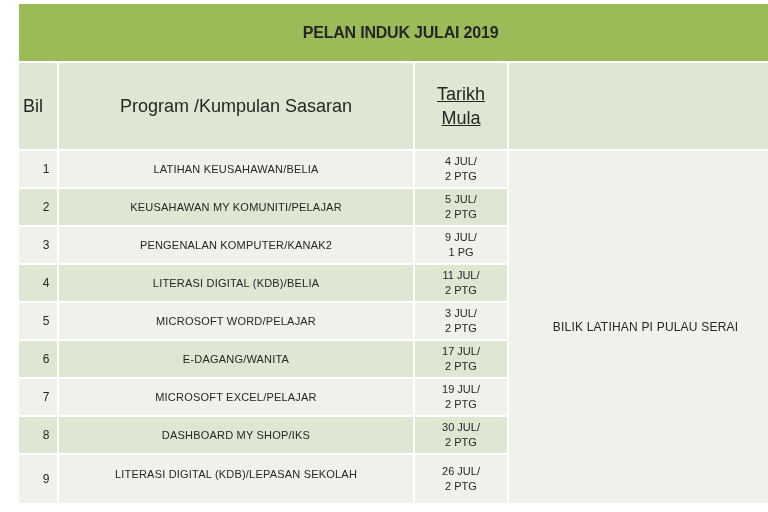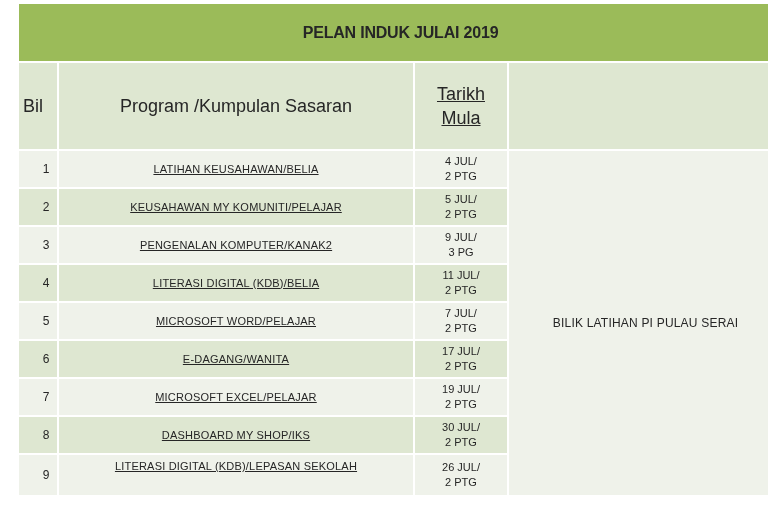--- a/index.html
+++ b/index.html
@@ -54,22 +54,22 @@
     .head-row td.bil-h { text-align: left; padding-left: 4px; }
     .head-row td.tarikh-h { line-height: 24px; text-decoration: underline; }
     .data-row td {
       height: 36px;
       font-size: 11px;
       line-height: 15px;
     }
     .data-row.odd td { background: #EFF2EA; }
     .data-row.even td { background: #DEE7D1; }
     td.bil { text-align: left; padding-left: 16px !important; font-size: 12px !important; }
-    td.prog { letter-spacing: 0.2px; text-decoration: underline; }
-    td.prog.top { vertical-align: top; padding-top: 4px; }
+    td.prog { letter-spacing: 0.2px; }
+    td.prog.top { vertical-align: top; padding-top: 12px; }
     td.lokasi {
       background: #EFF2EA !important;
       font-size: 12px;
       letter-spacing: 0.2px;
     }
     col.c-bil { width: 40px; }
     col.c-prog { width: 356px; }
     col.c-tarikh { width: 94px; }
     col.c-lokasi { width: 275px; }
   </style>
@@ -102,31 +102,31 @@
       <td class="lokasi" rowspan="9">BILIK LATIHAN PI PULAU SERAI</td>
     </tr>
     <tr class="data-row even">
       <td class="bil">2</td>
       <td class="prog">KEUSAHAWAN MY KOMUNITI/PELAJAR</td>
       <td><span>5 JUL/</span><br><span>2 PTG</span></td>
     </tr>
     <tr class="data-row odd">
       <td class="bil">3</td>
       <td class="prog">PENGENALAN KOMPUTER/KANAK2</td>
-      <td><span>9 JUL/</span><br><span>3 PG</span></td>
+      <td><span>9 JUL/</span><br><span>1 PG</span></td>
     </tr>
     <tr class="data-row even">
       <td class="bil">4</td>
       <td class="prog">LITERASI DIGITAL (KDB)/BELIA</td>
       <td><span>11 JUL/</span><br><span>2 PTG</span></td>
     </tr>
     <tr class="data-row odd">
       <td class="bil">5</td>
       <td class="prog">MICROSOFT WORD/PELAJAR</td>
-      <td><span>7 JUL/</span><br><span>2 PTG</span></td>
+      <td><span>3 JUL/</span><br><span>2 PTG</span></td>
     </tr>
     <tr class="data-row even">
       <td class="bil">6</td>
       <td class="prog">E-DAGANG/WANITA</td>
       <td><span>17 JUL/</span><br><span>2 PTG</span></td>
     </tr>
     <tr class="data-row odd">
       <td class="bil">7</td>
       <td class="prog">MICROSOFT EXCEL/PELAJAR</td>
       <td><span>19 JUL/</span><br><span>2 PTG</span></td>

